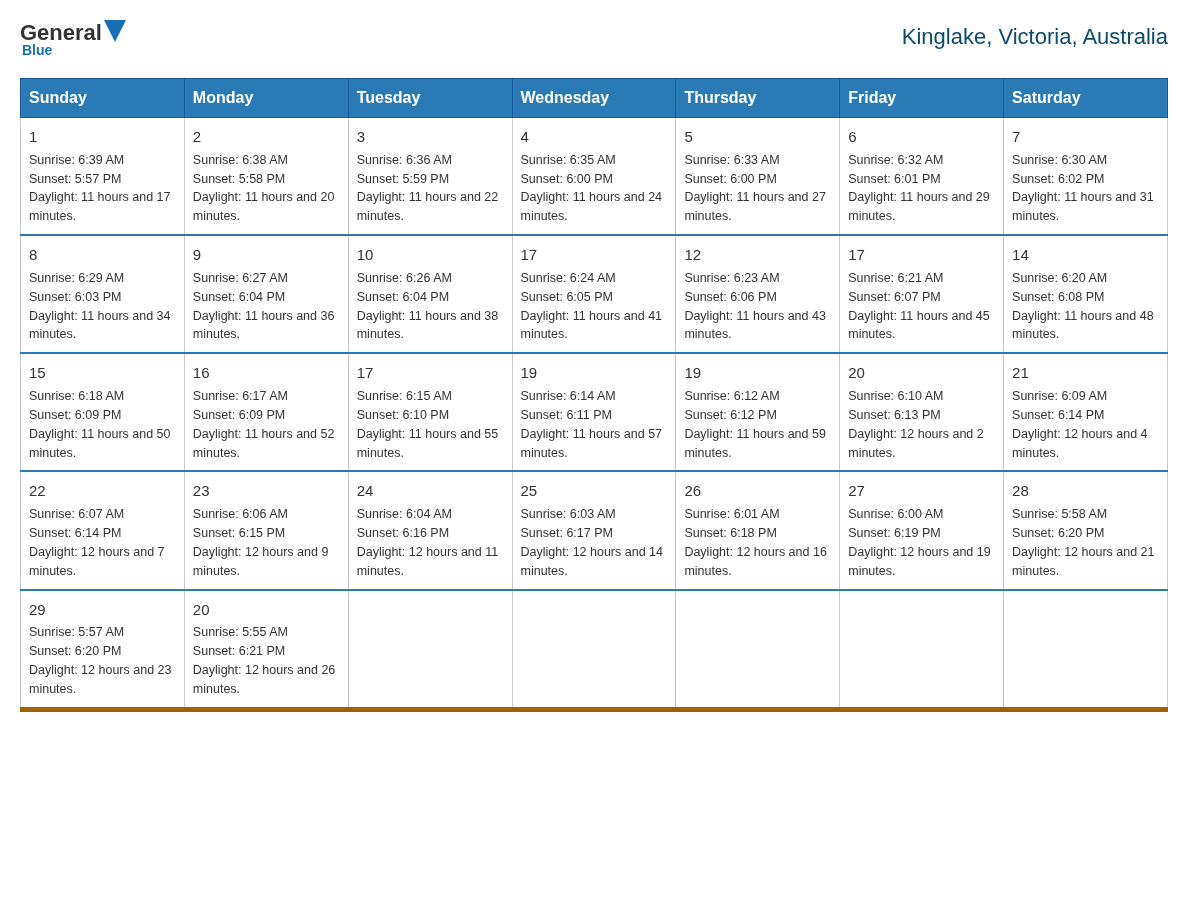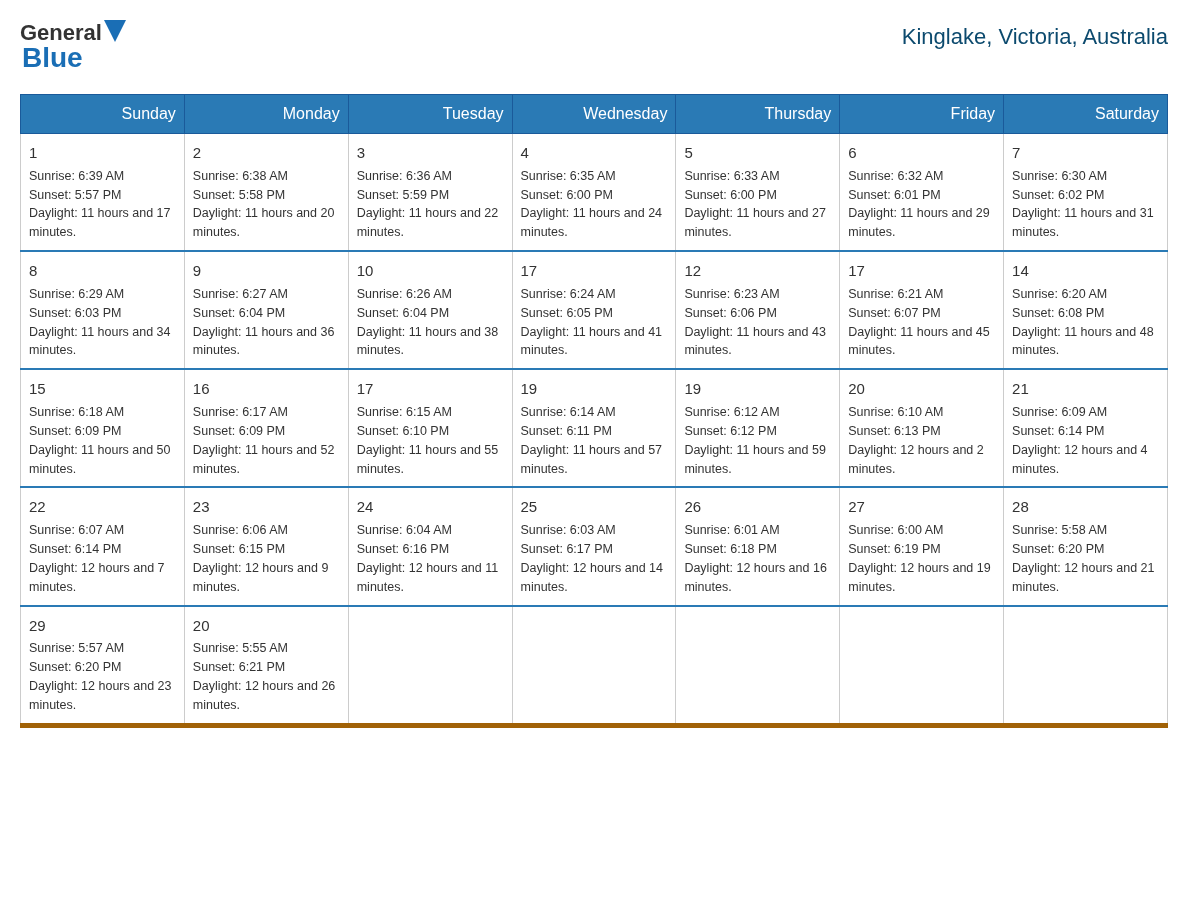--- a/index.html
+++ b/index.html
@@ -41,23 +41,23 @@
     }
     table {
       width: 100%;
       border-collapse: collapse;
       table-layout: fixed;
     }
     thead tr th {
       background-color: #2a7ab5;
       color: #fff;
       font-size: 16px;
-      font-weight: normal;
+      font-weight: bold;
       padding: 10px 8px;
-      text-align: right;
+      text-align: left;
       border: 1px solid #1a5a9a;
     }
     tbody tr td {
       vertical-align: top;
       padding: 8px;
       font-size: 13px;
       color: #333;
       border: 1px solid #ccc;
       border-bottom: none;
       line-height: 1.45;
@@ -90,21 +90,21 @@
 
 <div class="header">
   <div class="logo">
     <div style="display:flex; flex-direction:column; align-items:flex-start;">
       <div style="display:flex; align-items:center;">
         <span class="logo-text">General</span>
         <svg width="22" height="22" viewBox="0 0 22 22" style="margin-left:2px; margin-top:-4px;">
           <polygon points="0,0 22,0 11,22" fill="#1a6eb5"></polygon>
         </svg>
       </div>
-      <span style="font-size:28px; font-weight:bold; color:#1a6eb5; margin-top:-4px; margin-left:2px;">Blue</span>
+      <span style="font-size:14px; font-weight:bold; color:#1a6eb5; margin-top:-4px; margin-left:2px;">Blue</span>
     </div>
   </div>
   <div class="title-block">
     <div class="subtitle">Kinglake, Victoria, Australia</div>
   </div>
 </div>
 
 <table>
   <thead>
     <tr>

